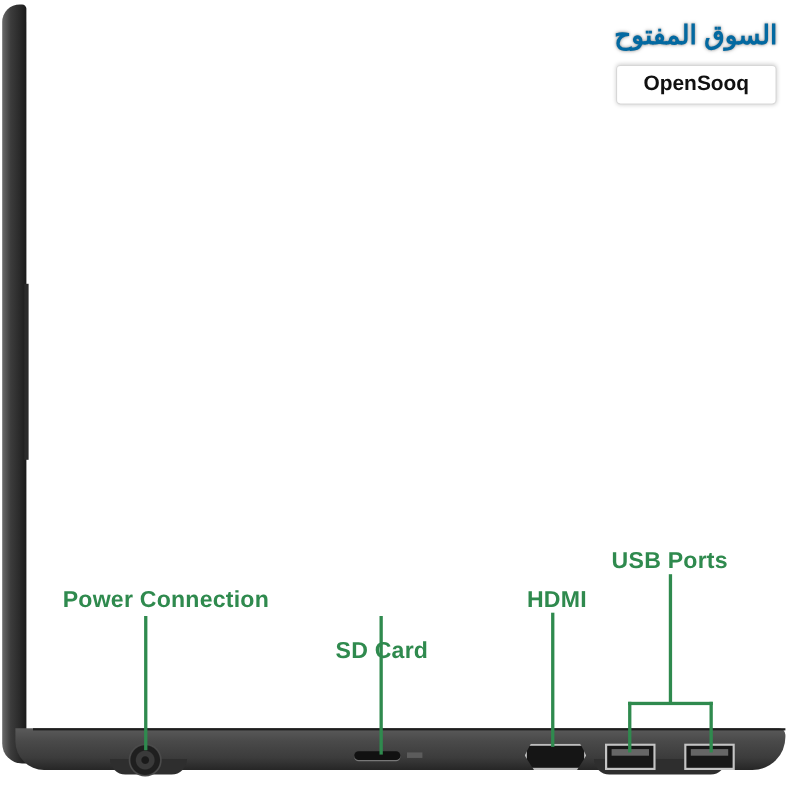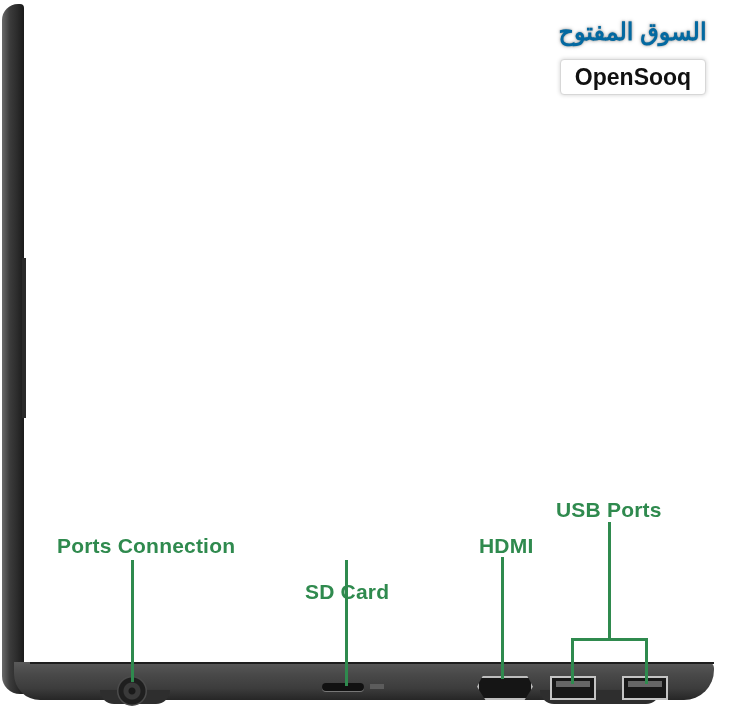--- a/index.html
+++ b/index.html
@@ -36,21 +36,21 @@
   .line { background: #2f8a4e; }
   .label { color: #2f8a4e; font-weight: bold; font-size: 21px; white-space: nowrap; letter-spacing: 0.2px; }
 
   
   .wm-ar { left: 555px; top: 18px; width: 155px; text-align: center; color: #0369a1;
            font-size: 24px; font-weight: bold; direction: rtl;
            text-shadow: 0 0 2px #9a9a9a, 0 0 4px #bcbcbc; }
   .wm-box { left: 560px; top: 59px; width: 144px; height: 34px; background: #ffffff;
             border: 1px solid #d7d7d7; border-radius: 4px; box-shadow: 0 0 4px #d0d0d0;
             display: flex; align-items: center; justify-content: center; }
-  .wm-en { color: #111; font-weight: bold; font-size: 23px; }
+  .wm-en { color: #111; font-weight: bold; font-size: 19px; }
 </style>
 </head>
 <body>
 
 <div class="abs lid"></div>
 <div class="abs lid-step"></div>
 <div class="abs base"></div>
 <div class="abs base-top"></div>
 <div class="abs foot" style="left:100px;width:70px;"></div>
 <div class="abs foot" style="left:540px;width:120px;"></div>
@@ -67,21 +67,21 @@
   </div>
 
 <div class="abs line" style="left:131px;top:560px;width:3px;height:122px;"></div>
 <div class="abs line" style="left:345px;top:560px;width:3px;height:126px;"></div>
 <div class="abs line" style="left:501px;top:557px;width:3px;height:122px;"></div>
 <div class="abs line" style="left:608px;top:522px;width:3px;height:118px;"></div>
 <div class="abs line" style="left:571px;top:638px;width:77px;height:3px;"></div>
 <div class="abs line" style="left:571px;top:638px;width:3px;height:46px;"></div>
 <div class="abs line" style="left:645px;top:638px;width:3px;height:46px;"></div>
 
-<div class="abs label" style="left:57px;top:534px;">Ports Connection</div>
+<div class="abs label" style="left:57px;top:534px;">Power Connection</div>
 <div class="abs label" style="left:305px;top:536px;margin-top:44px;">SD Card</div>
 <div class="abs label" style="left:479px;top:534px;">HDMI</div>
 <div class="abs label" style="left:556px;top:498px;">USB Ports</div>
 
 <div class="abs wm-ar">السوق المفتوح</div>
 <div class="abs wm-box">
   <span class="wm-en">OpenSooq</span>
 </div>
 
 </body></html>

